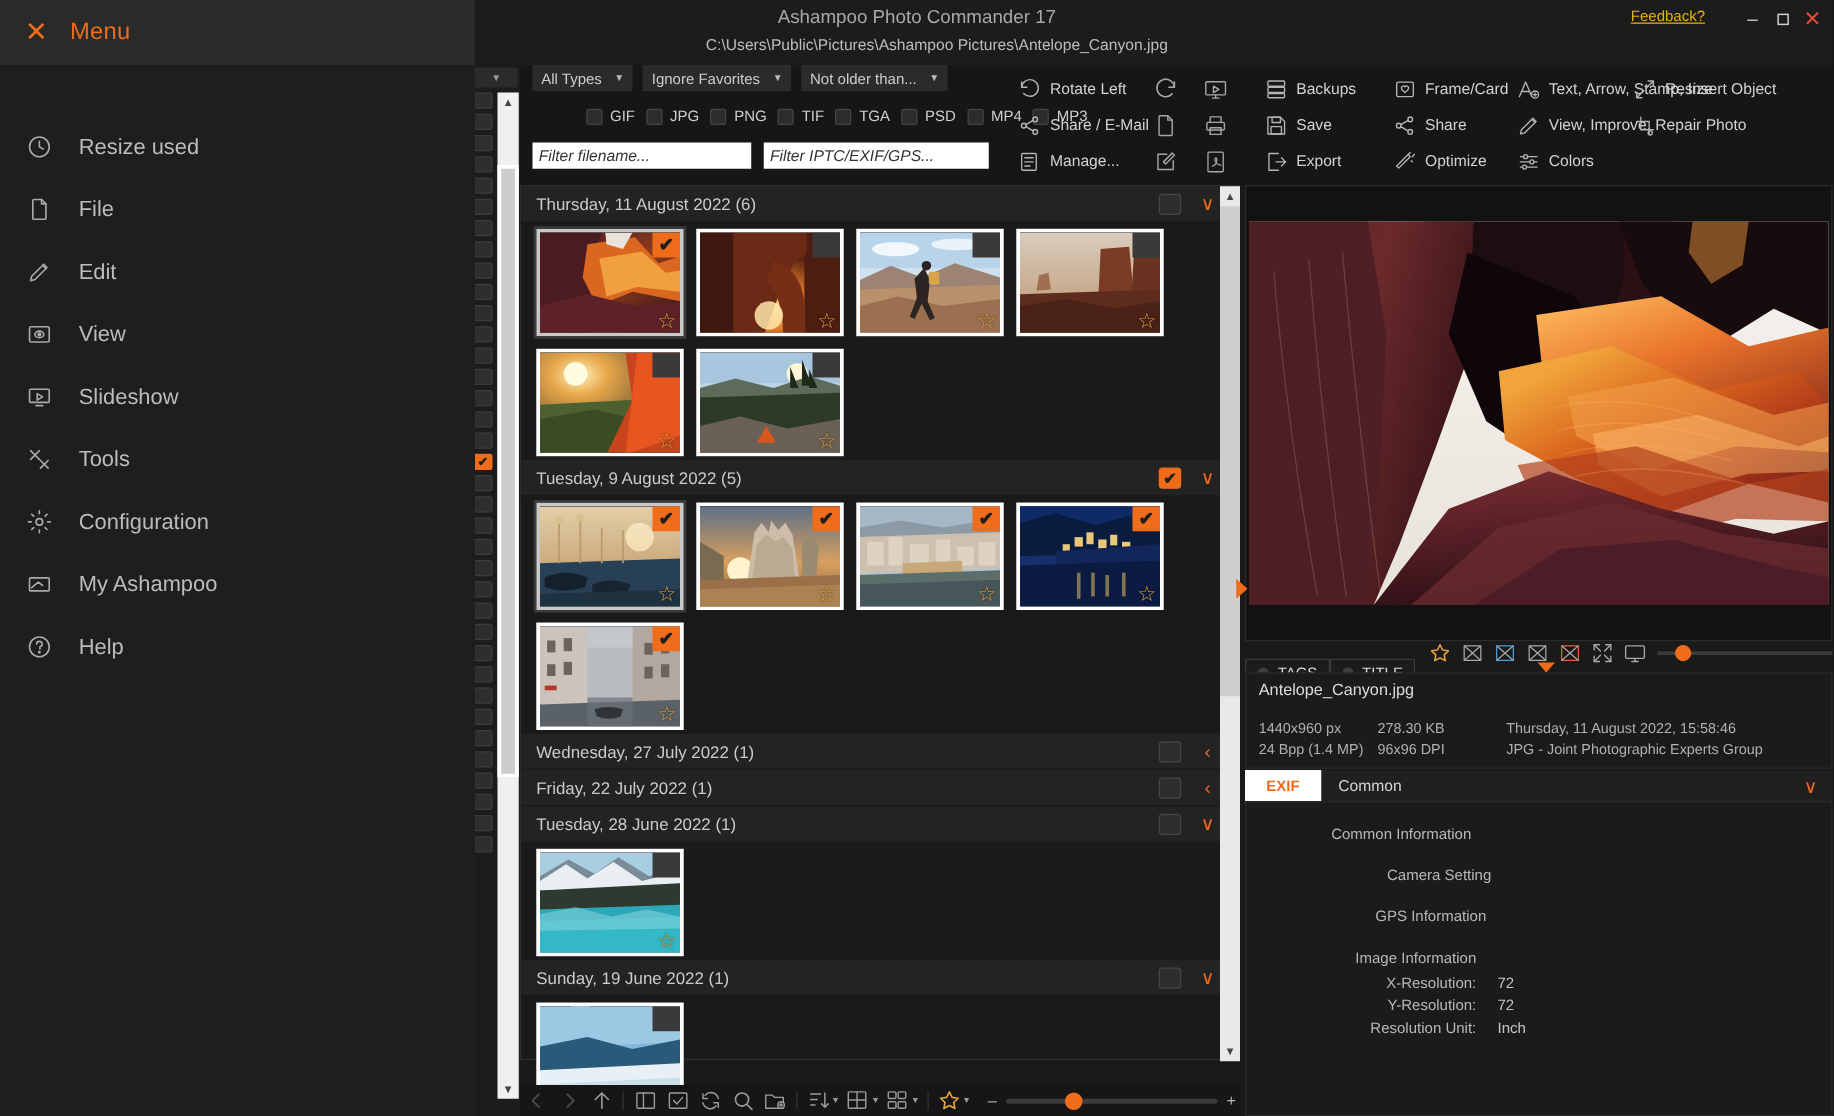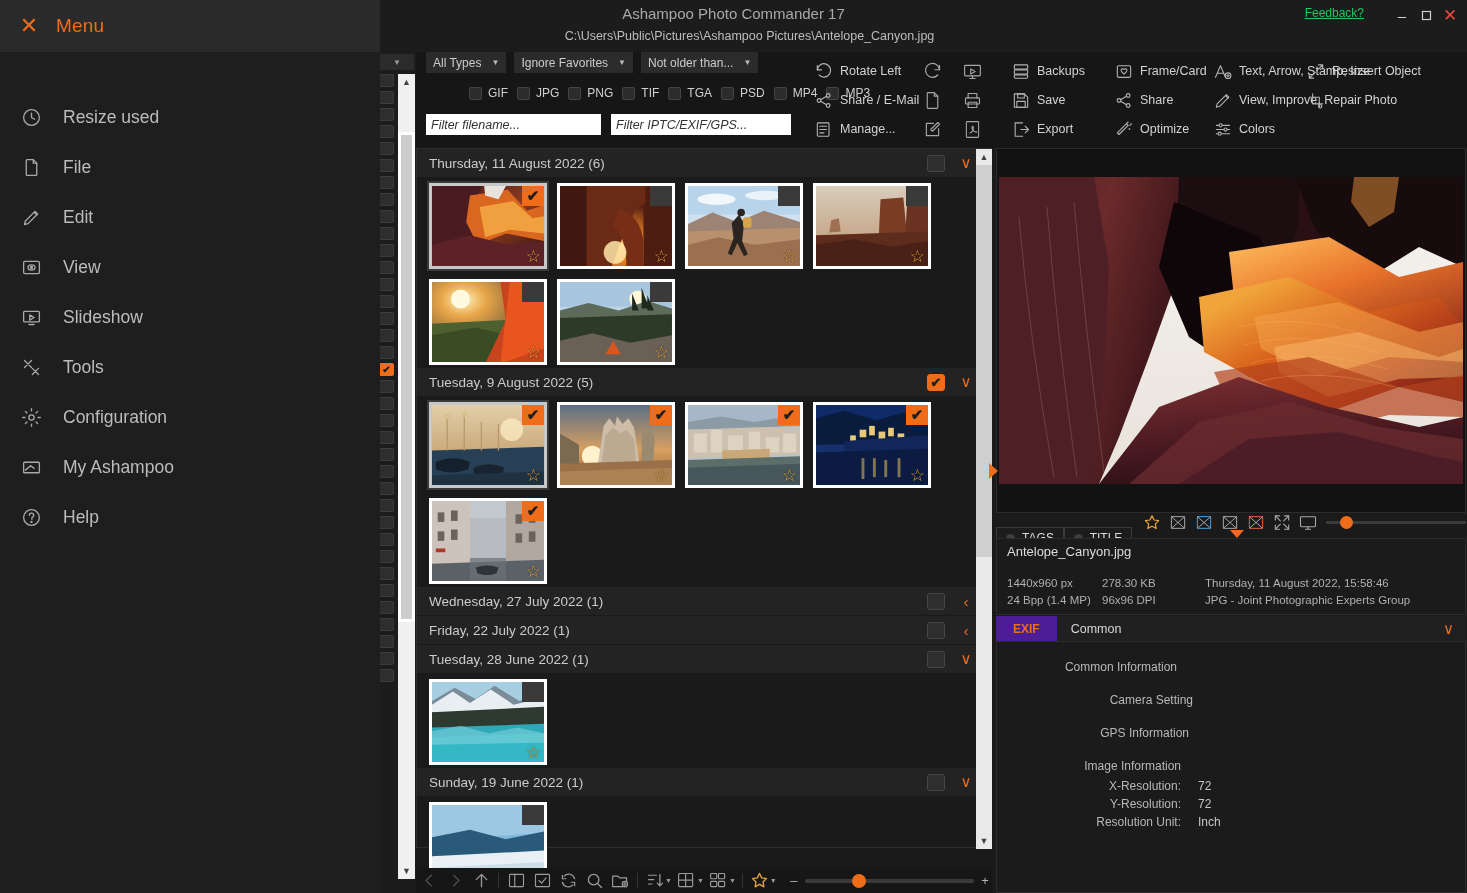--- a/index.html
+++ b/index.html
@@ -21,21 +21,21 @@
   .title-main {
     position: absolute; left: 0; top: 5px; width: 1467px;
     text-align: center; font-size: 15px; color: #a8a8a8;
   }
   .title-sub {
     position: absolute; left: 16px; top: 29px; width: 1467px;
     text-align: center; font-size: 12.5px; color: #bdbdbd;
   }
   .feedback {
     position: absolute; right: 103px; top: 6px;
-    font-size: 12px; color: #22c55e;
+    font-size: 12px; color: #eab308;
     text-decoration: underline; cursor: pointer;
   }
   .wbtn {
     position: absolute; top: 4px; width: 26px; height: 22px;
     display: flex; align-items: center; justify-content: center;
     font-size: 15px; color: #d0d0d0; cursor: pointer; line-height: 1;
   }
   .wbtn.min { right: 52px; }
   .wbtn.max { right: 28px; }
   .wbtn.close { right: 4px; color: #e8483c; font-size: 17px; }
@@ -312,21 +312,21 @@
   .meta .c-a { width: 95px; }
   .meta .c-b { width: 103px; }
   .meta .c-c { }
 
   .exifbar {
     position: absolute; left: 996px; top: 616px; width: 470px; height: 25px;
     background: #202020; display: flex; align-items: center;
   }
   .exif-tab {
     height: 25px; padding: 0 17px; display: flex; align-items: center;
-    font-size: 12px; font-weight: bold; color: #ef6c1a; background: #4c1d95; cursor: pointer;
+    font-size: 12px; font-weight: bold; color: #ef6c1a; background: #ffffff; cursor: pointer;
   }
   .exif-tab2 {
     height: 25px; padding: 0 14px; display: flex; align-items: center;
     font-size: 12.5px; color: #d6d6d6; cursor: pointer;
   }
   .exif-ch {
     margin-left: auto; margin-right: 12px; color: #ef6c1a; font-size: 15px; cursor: pointer;
   }
   .exiflist {
     position: absolute; left: 996px; top: 641px; width: 470px; height: 252px;

